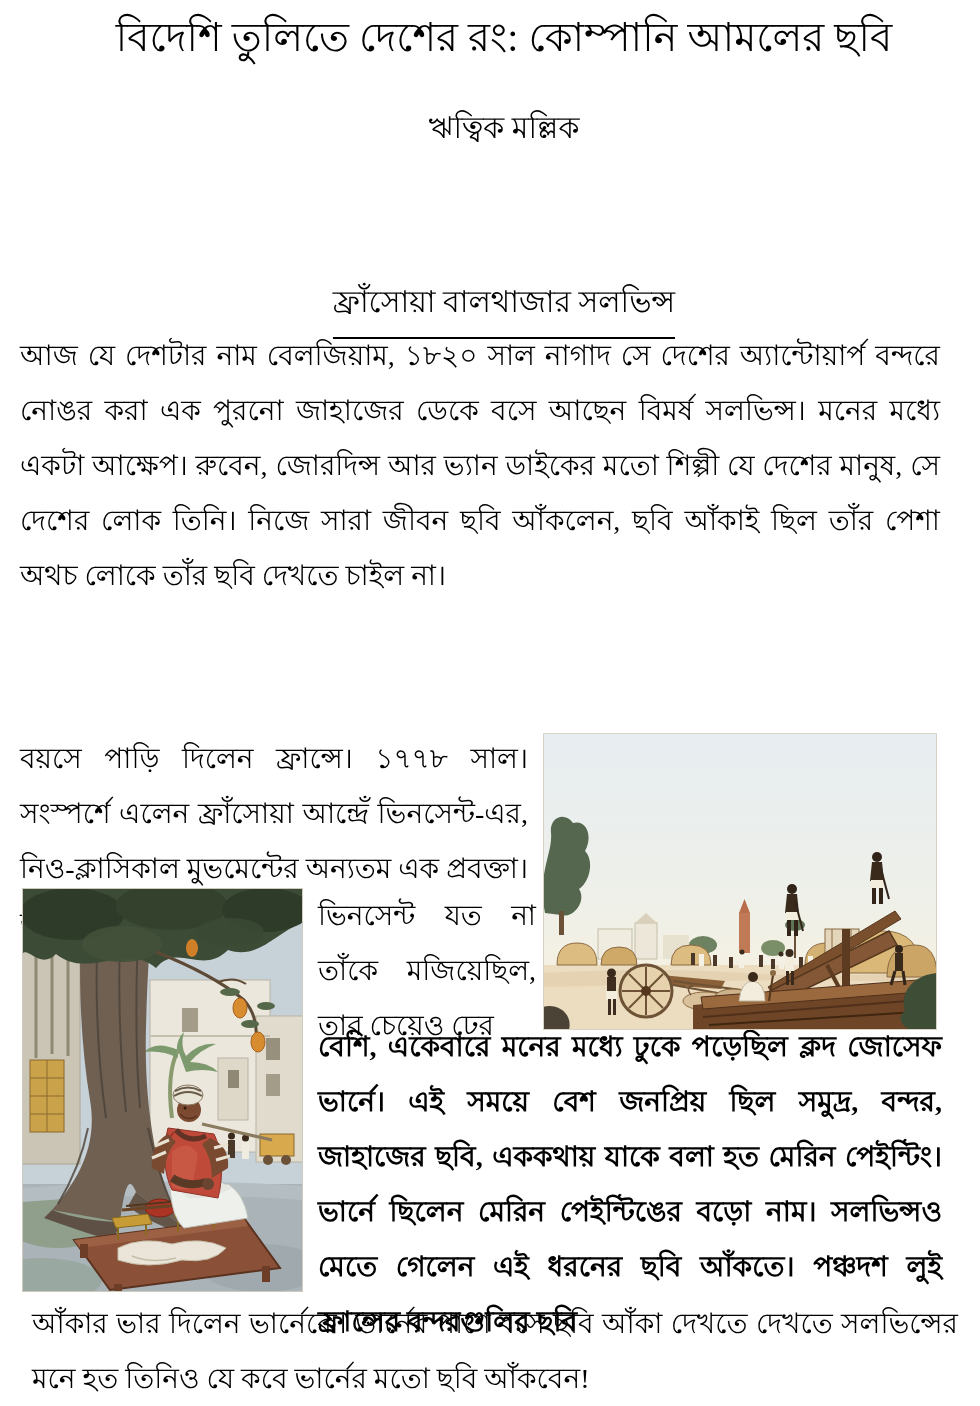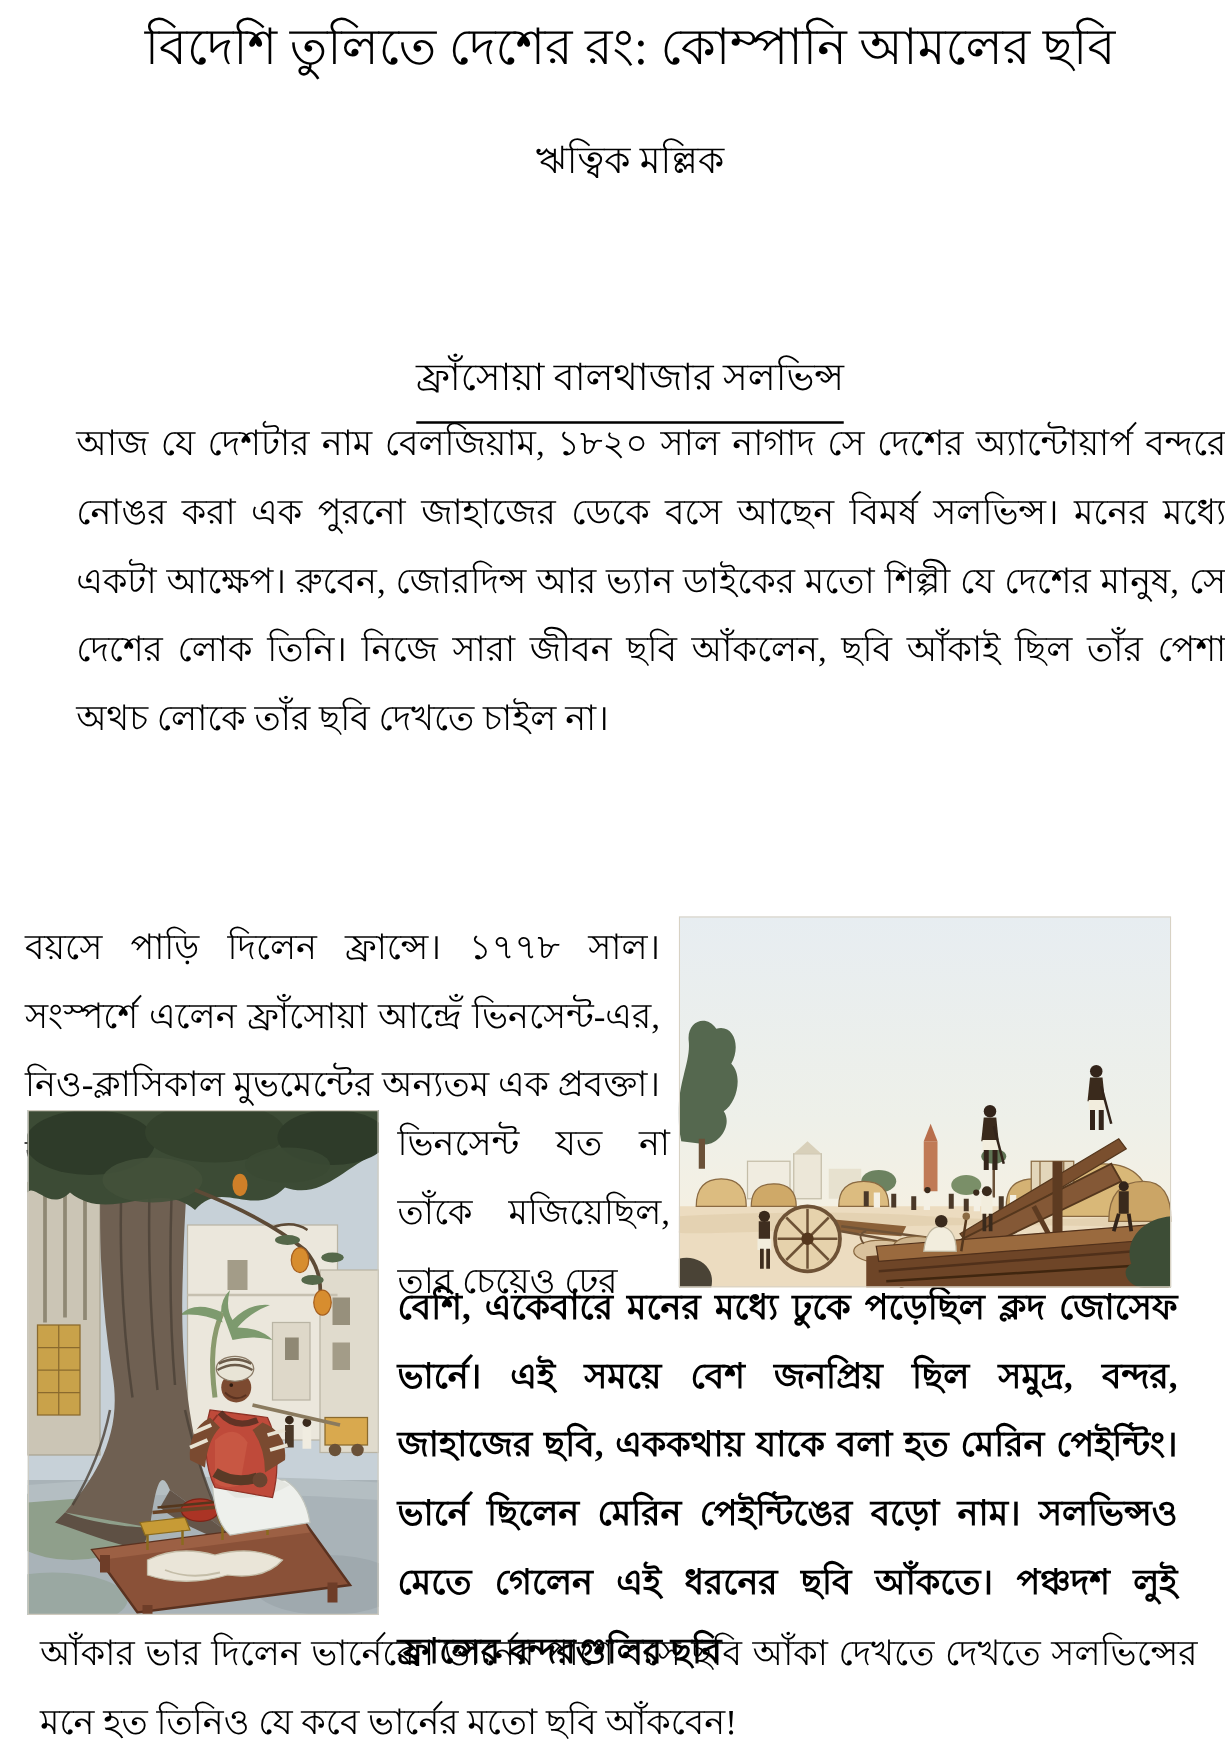--- a/index.html
+++ b/index.html
@@ -30,21 +30,21 @@
   .heading .underlined{
     display:inline-block;
     border-bottom:2px solid #000;
     padding-bottom:8px;
   }
   .body-text{
     font-size:28px;
     line-height:55px;
     text-align:justify;
   }
-  .p1{top:328px;left:20px;width:920px;margin-left:41px;}
+  .p1{top:328px;left:20px;width:920px;}
   .p2a{top:620px;left:20px;width:920px;text-indent:74px;}
   .p2b{top:731px;left:20px;width:508px;}
   .p2c{top:888px;left:318px;width:218px;}
   .p2d{top:1019px;left:318px;width:624px;font-weight:bold;}
   .p3{top:1296px;left:20px;width:926px;margin-left:12px;}
   .artwork{display:block;}
   .img-left{left:22px;top:888px;width:281px;height:404px;}
   .img-right{left:543px;top:733px;width:394px;height:297px;}
   .artwork svg{display:block;width:100%;height:100%;}
 </style>

